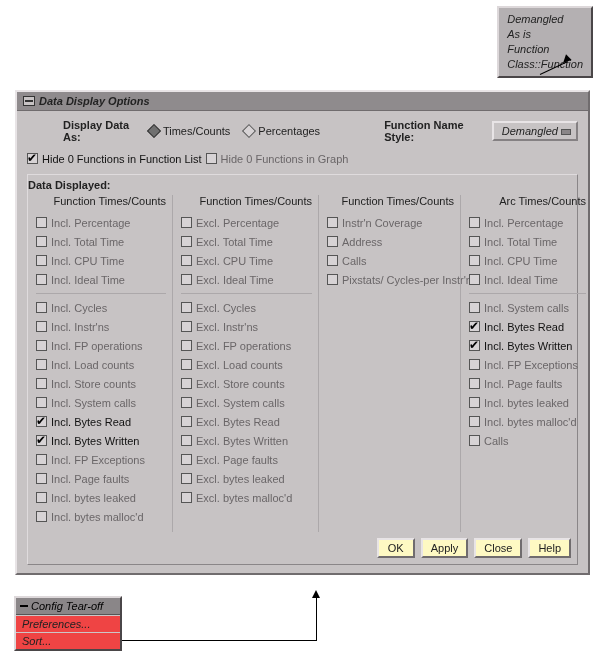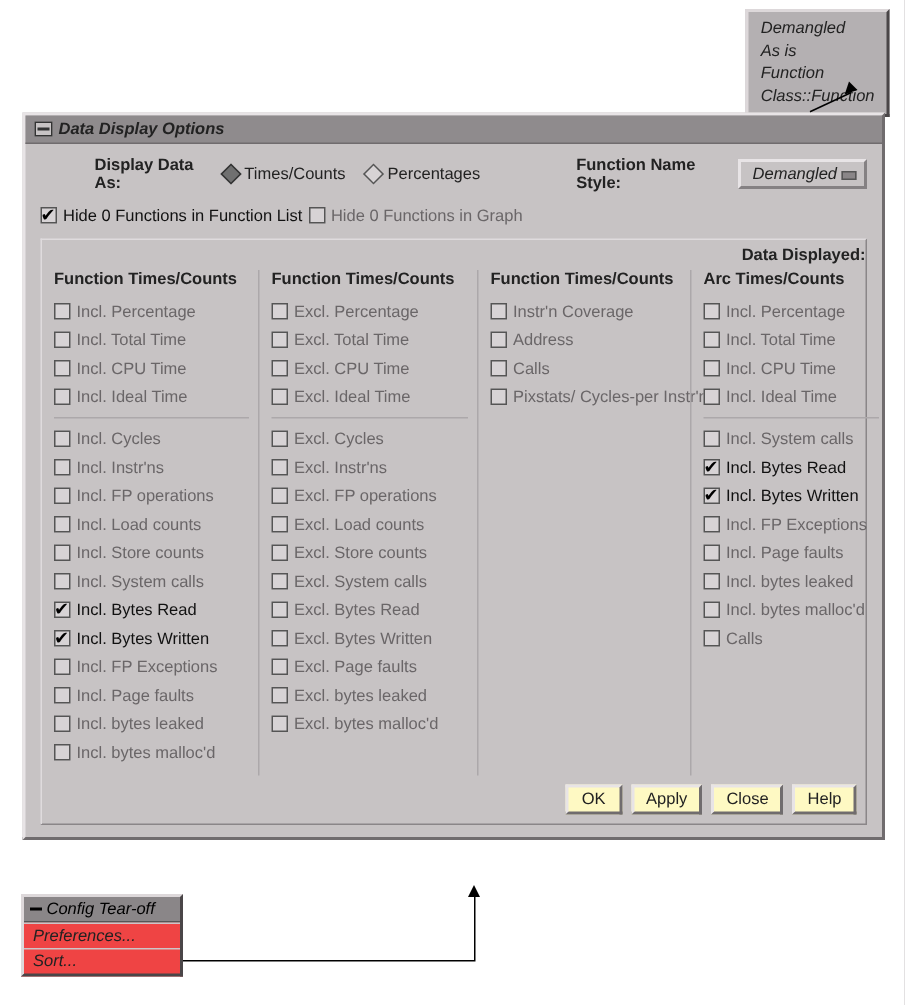--- a/index.html
+++ b/index.html
@@ -42,21 +42,21 @@
     border-bottom: 1px solid #555;
     display: flex;
     align-items: center;
     gap: 3px;
   }
   .tearoff .mi { padding: 2px 6px; border-top: 1px solid #ccc6c8; }
   .minicon { width: 8px; height: 2px; background: #000; display: inline-block; }
   .window {
     position: absolute;
     left: 15px;
-    top: 75px;
+    top: 90px;
     width: 575px;
     background: #c7c3c4;
     border: 2px solid #706c6e;
     border-top-color: #e8e4e6;
     border-left-color: #e8e4e6;
   }
   .titlebar {
     background: #8f8b8d;
     padding: 3px 6px;
     font-style: italic;
@@ -129,37 +129,37 @@
     border: 1px solid #555;
   }
   .panel {
     margin-top: 6px;
     border: 1px solid #8a8688;
     border-top-color: #dfdbdd;
     border-left-color: #dfdbdd;
     background: #c7c3c4;
   }
   .panel-title {
-    text-align: right;
+    text-align: left;
     font-weight: bold;
     padding: 4px 0;
   }
   .cols { display: flex; }
   .col {
     flex: none;
     padding: 0 6px 6px 8px;
     border-left: 1px solid #aca8aa;
   }
   .col.c1 { width: 144px; border-left: none; }
   .col.c2 { width: 146px; }
   .col.c3 { width: 142px; }
   .col.c4 { width: 132px; }
   .colhdr {
-    font-weight: bold;
-    text-align: left;
+    font-weight: normal;
+    text-align: right;
     margin-bottom: 6px;
     white-space: nowrap;
   }
   .hr { border-top: 1px solid #aca8aa; margin: 4px 0; }
   .btnrow {
     display: flex;
     justify-content: flex-end;
     gap: 6px;
     padding: 6px;
   }

